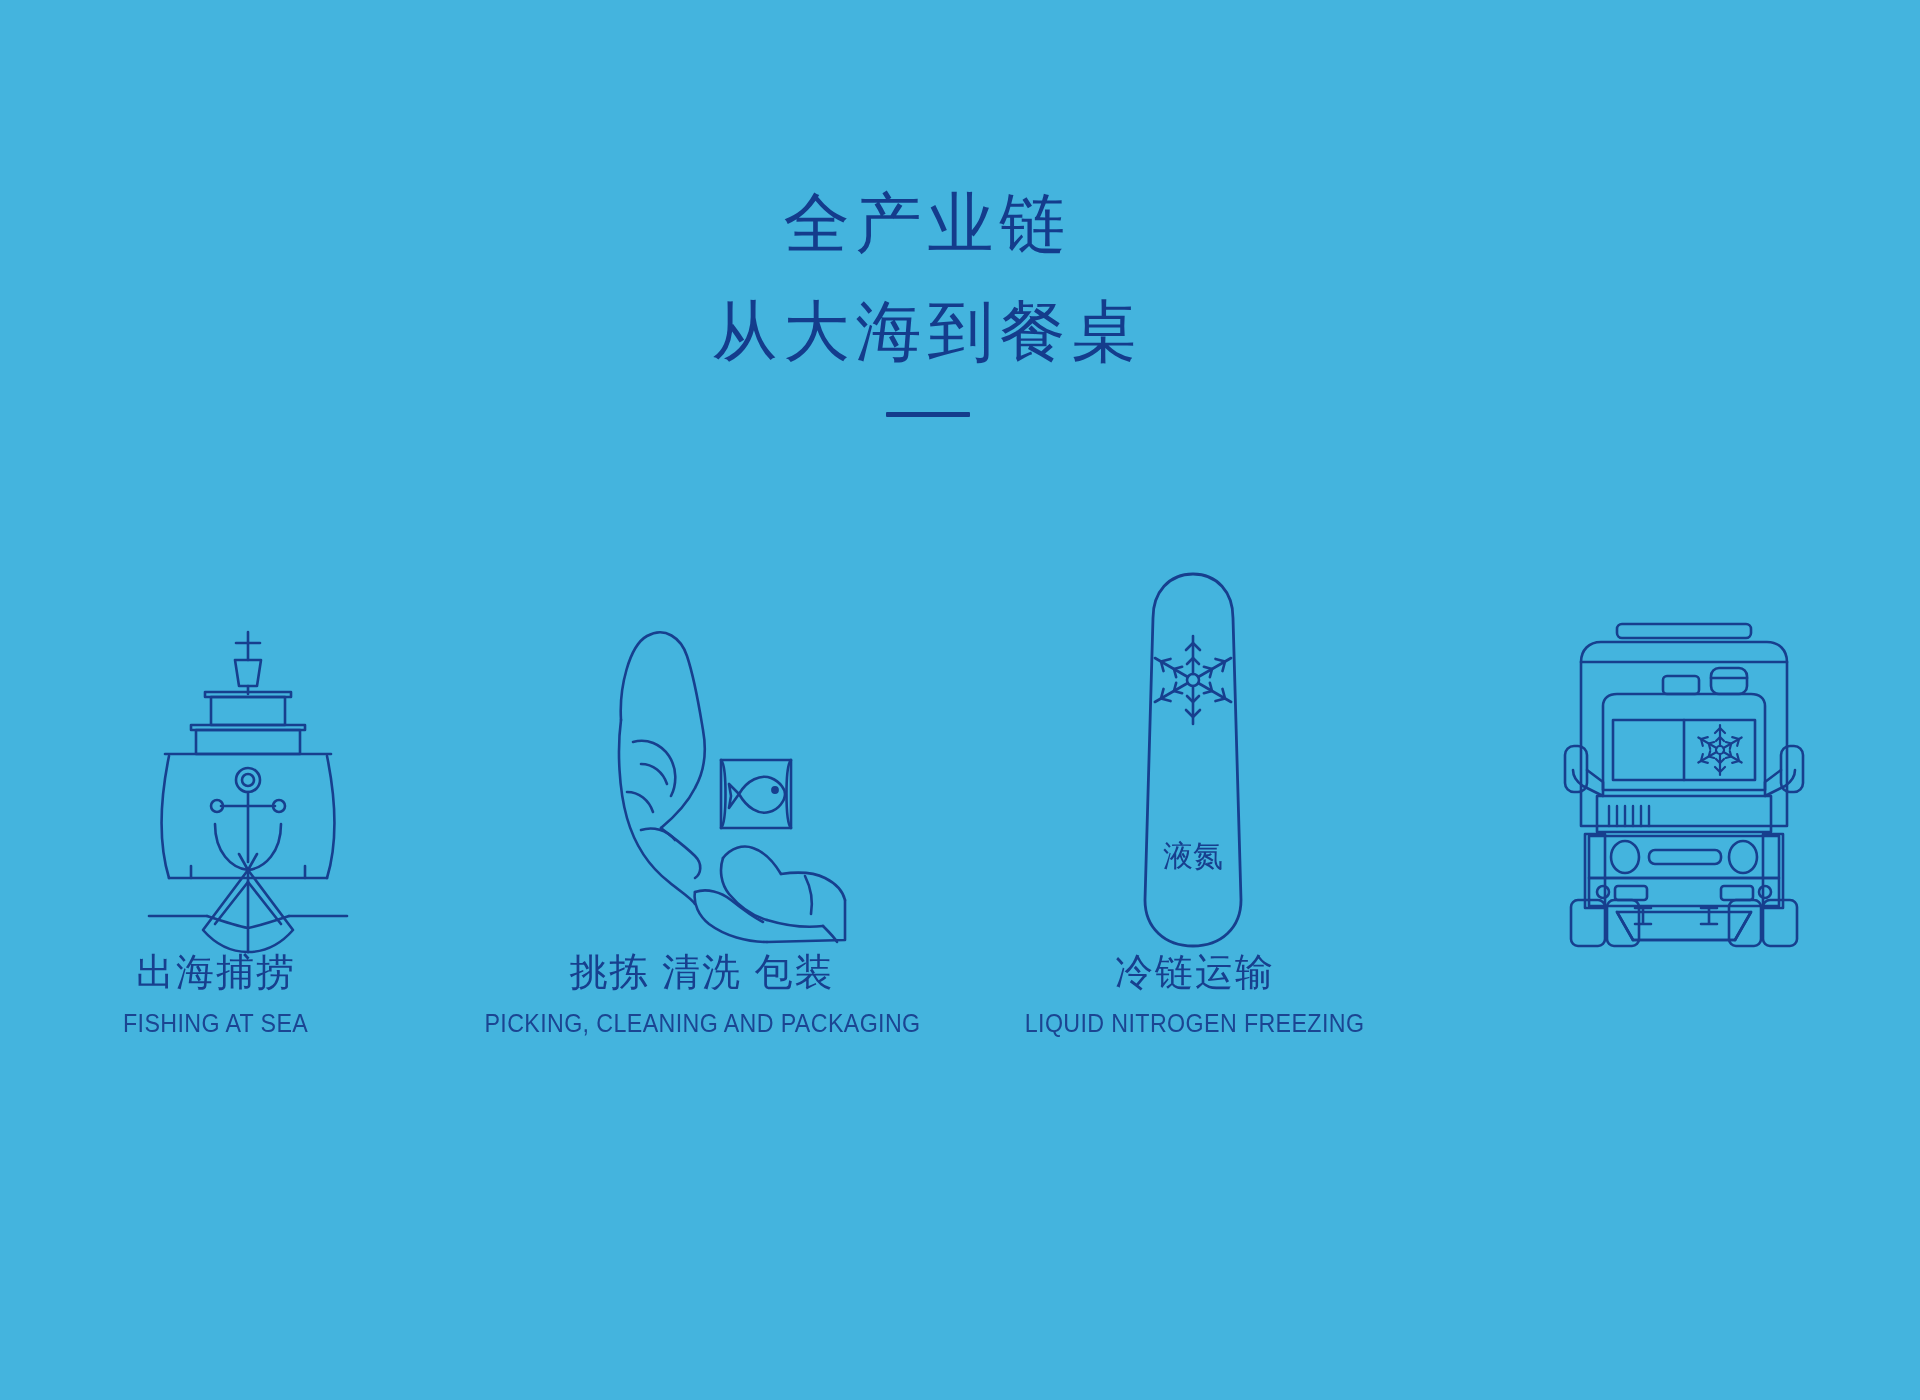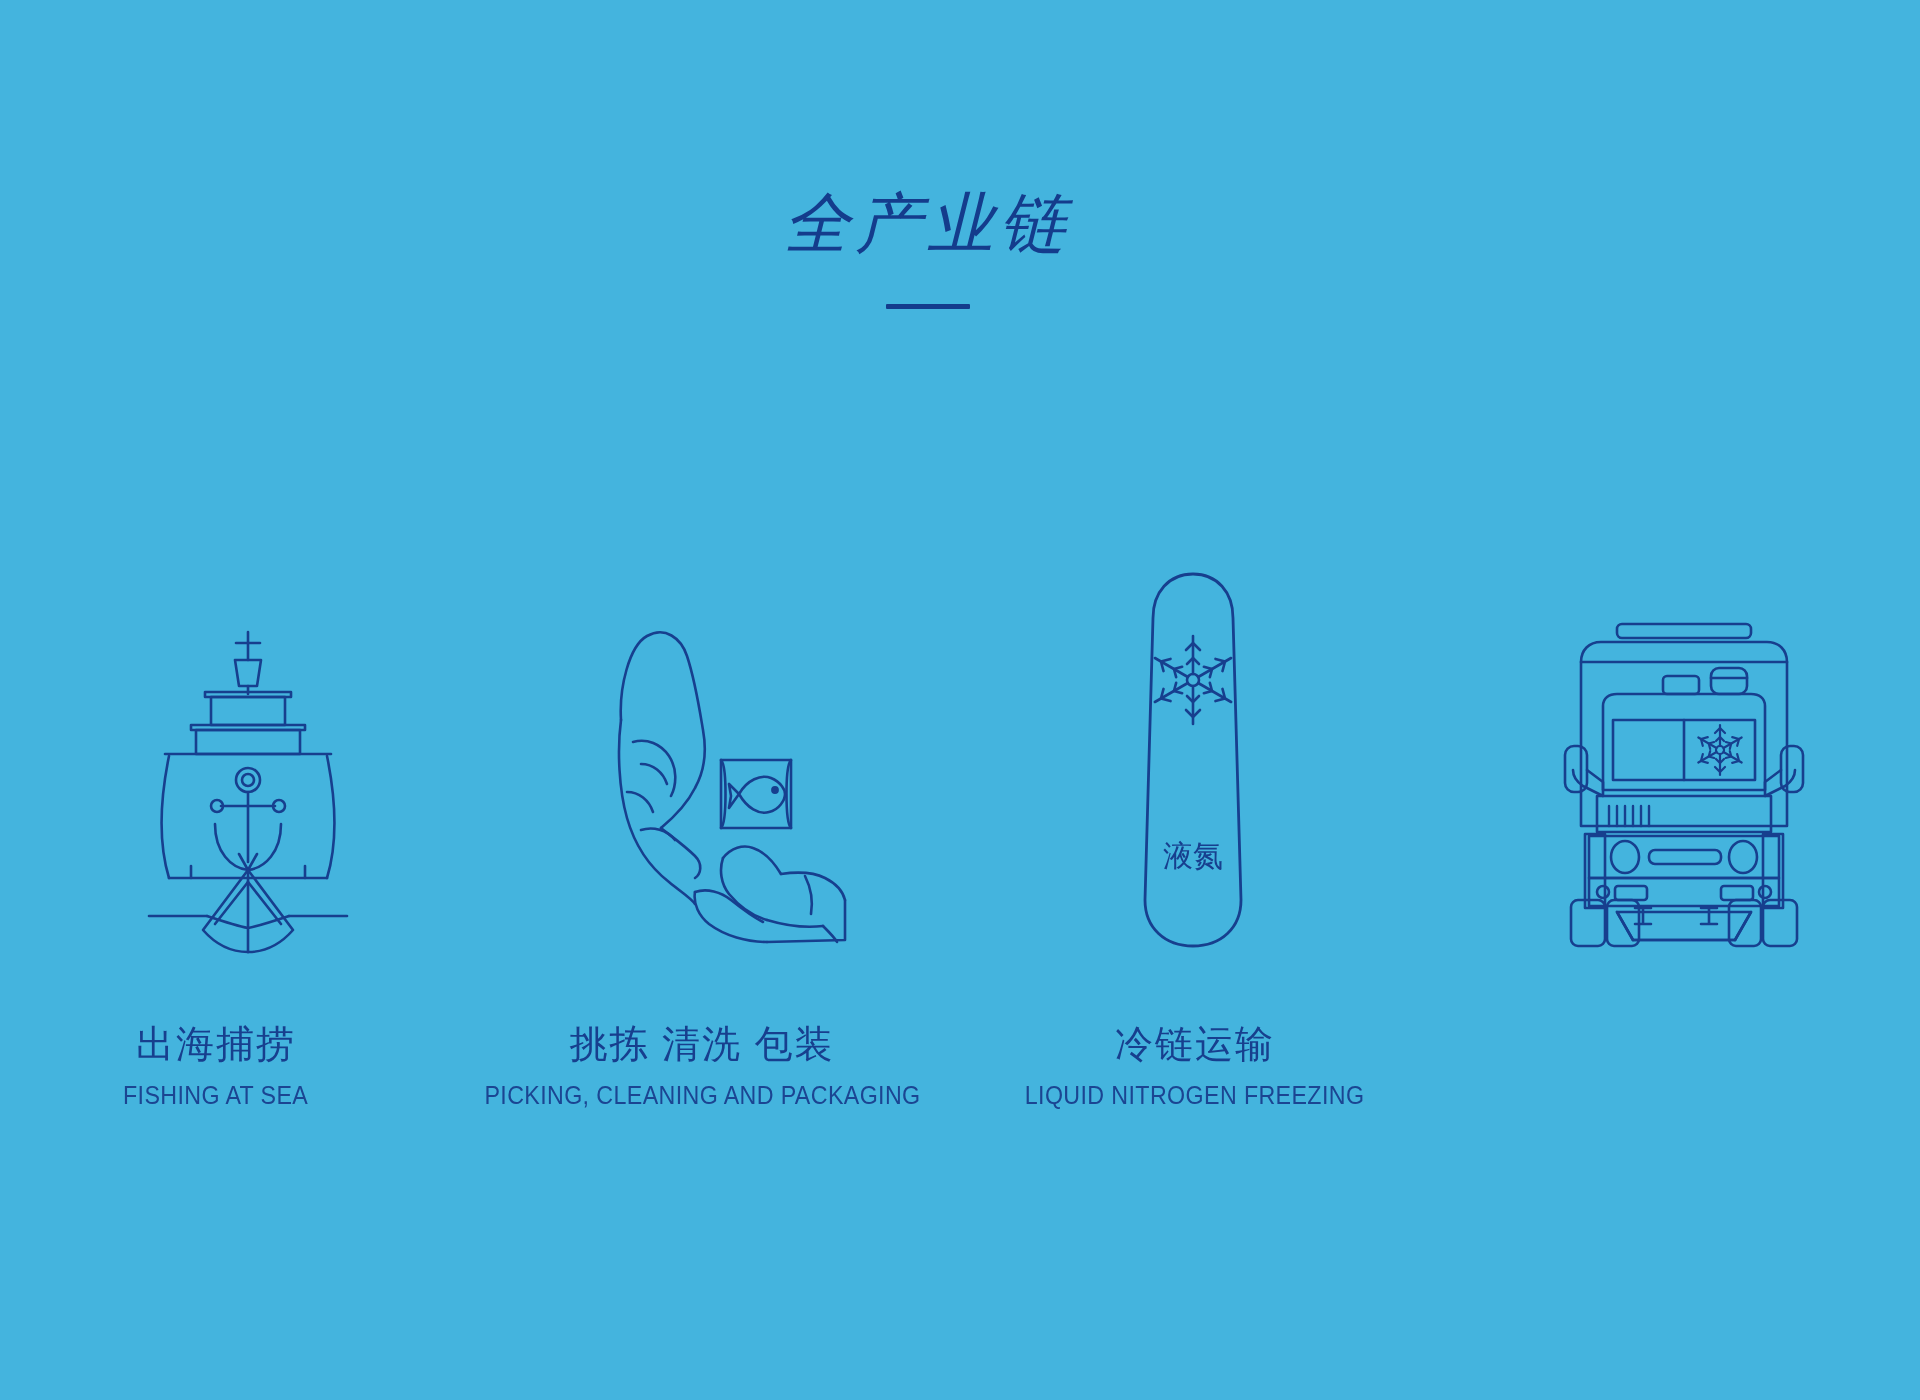--- a/index.html
+++ b/index.html
@@ -30,21 +30,20 @@
     text-align: center;
   }
   .headline {
     color: #143c8c;
     font-family: "Liberation Serif", "DejaVu Serif", serif;
     font-size: 66px;
     line-height: 108px;
     letter-spacing: 6px;
     font-weight: 400;
     white-space: pre;
-    font-style: italic;
   }
   .divider-wrap {
     margin-top: 26px;
     display: flex;
     justify-content: center;
   }
   .divider {
     width: 84px;
     height: 5px;
     background: #143c8c;
@@ -70,21 +69,20 @@
     height: 430px;
     display: flex;
     align-items: flex-end;
     justify-content: flex-end;
   }
   .icon-box svg {
     display: block;
     overflow: visible;
   }
   .labels {
-    margin-top: 72px;
     text-align: center;
   }
   .label-cn {
     color: #173f8e;
     font-size: 38px;
     line-height: 44px;
     letter-spacing: 2px;
     font-weight: 400;
     white-space: pre;
   }
@@ -116,20 +114,21 @@
     fill: #173f8e;
   }
 </style>
 </head>
 <body>
 
 <div id="page">
 
   <div class="header">
     <div class="headline">全产业链</div>
+    <div class="headline">从大海到餐桌</div>
     <div class="divider-wrap">
       <div class="divider"></div>
     </div>
   </div>
 
   <div class="steps">
 
     <div class="step step-1">
       <div class="icon-box">
         <svg width="210" height="320" viewBox="0 0 210 320" fill="none" stroke="#173f8e" stroke-width="2.6" stroke-linecap="round" stroke-linejoin="round">

